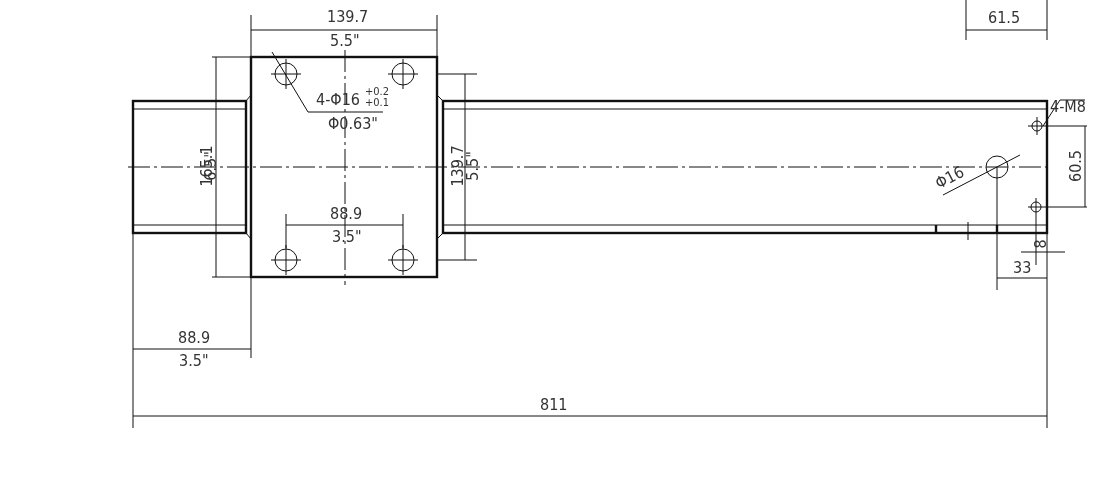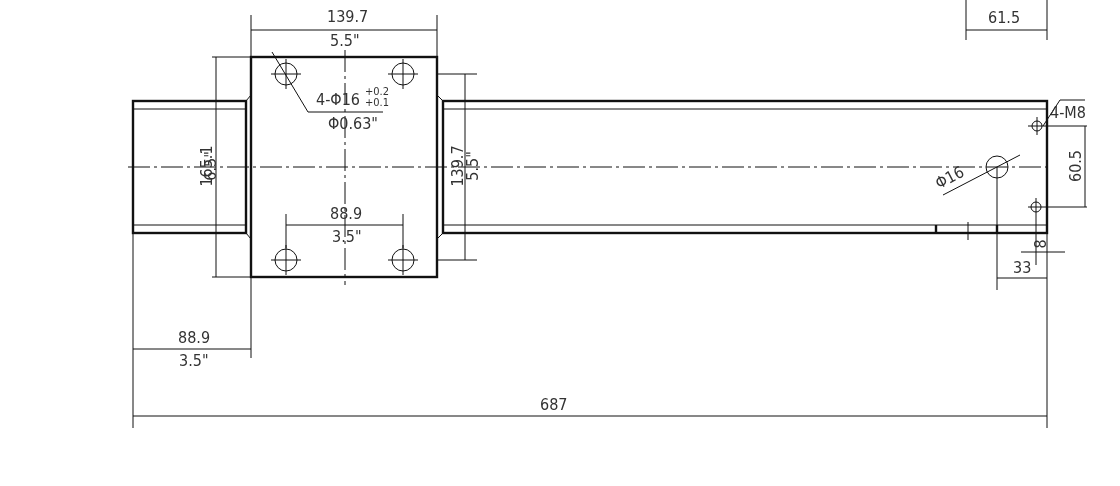--- a/index.html
+++ b/index.html
@@ -98,20 +98,20 @@
 <span class="lbl sm" style="left:365px;top:97px;">+0.1</span>
 <span class="lbl" style="left:328px;top:116px;">Φ0.63"</span>
 <span class="lbl" style="left:186px;top:158px;transform:rotate(-90deg);">165.1</span>
 <span class="lbl" style="left:196px;top:158px;transform:rotate(-90deg);">6.5"</span>
 <span class="lbl" style="left:437px;top:158px;transform:rotate(-90deg);">139.7</span>
 <span class="lbl" style="left:458px;top:158px;transform:rotate(-90deg);">5.5"</span>
 <span class="lbl" style="left:330px;top:206px;">88.9</span>
 <span class="lbl" style="left:332px;top:229px;">3.5"</span>
 <span class="lbl" style="left:178px;top:330px;">88.9</span>
 <span class="lbl" style="left:179px;top:353px;">3.5"</span>
-<span class="lbl" style="left:540px;top:397px;">687</span>
+<span class="lbl" style="left:540px;top:397px;">811</span>
 <span class="lbl" style="left:988px;top:10px;text-align:center;">61.5</span>
-<span class="lbl" style="left:1050px;top:105px;">4-M8</span>
+<span class="lbl" style="left:1050px;top:99px;">4-M8</span>
 <span class="lbl" style="left:1060px;top:158px;transform:rotate(-90deg);">60.5</span>
 <span class="lbl" style="left:935px;top:170px;transform:rotate(-28deg);">Φ16</span>
 <span class="lbl" style="left:1036px;top:236px;transform:rotate(-90deg);">8</span>
 <span class="lbl" style="left:1013px;top:260px;">33</span>
 </div>
 
 </body></html>

